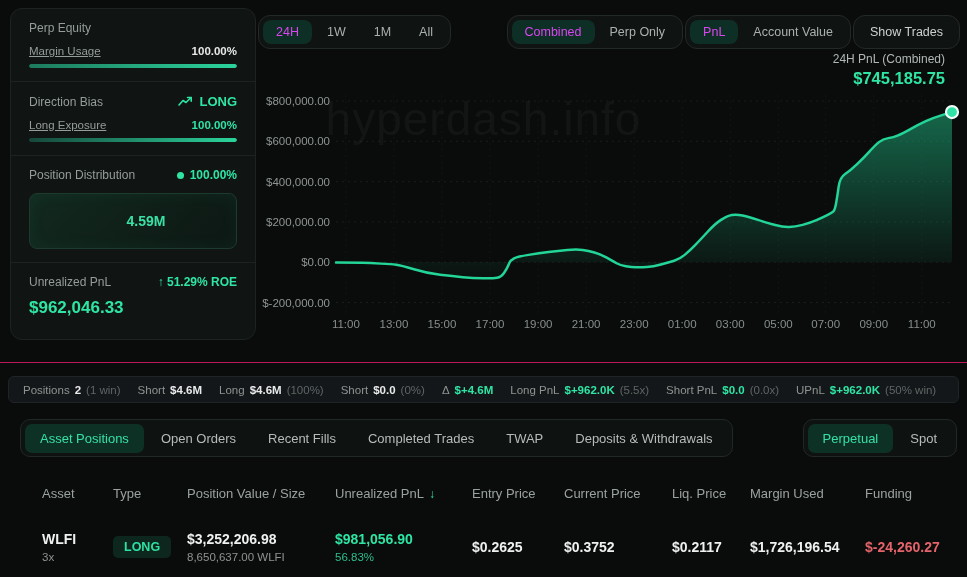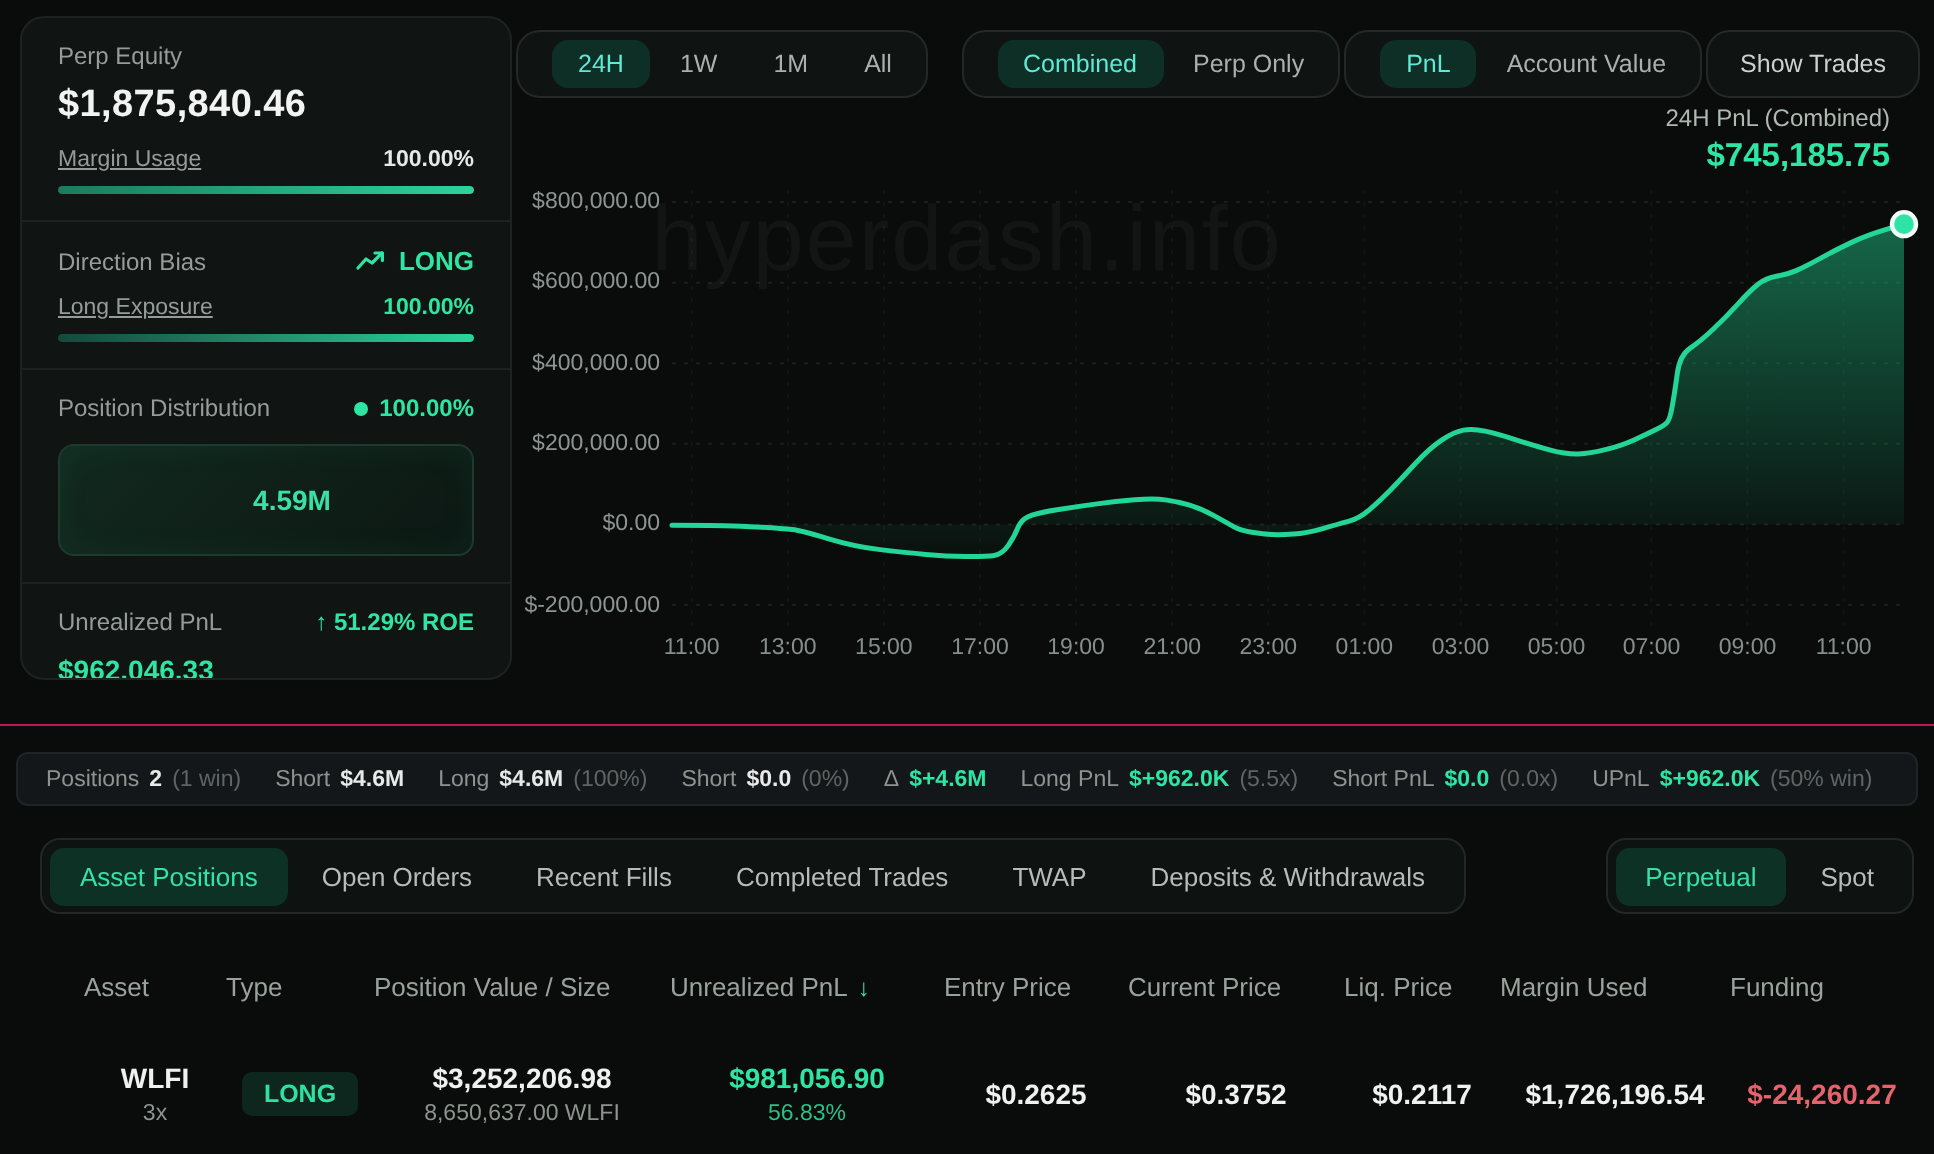--- a/index.html
+++ b/index.html
@@ -36,33 +36,33 @@
   .dist-box {
     margin-top:11px; height:56px; border-radius:8px;
     background:linear-gradient(135deg,#12291f 0%,#0d1713 100%);
     border:1px solid #1d3a2e;
     display:flex; align-items:center; justify-content:center;
     color:#3ae0a6; font-size:14px; font-weight:bold;
     box-shadow:inset 0 0 18px rgba(46,229,164,.06);
     padding-left:26px;
   }
   .roe { font-size:12px; font-weight:bold; color:#2ee5a4; }
-  .upnl-val { font-size:14px; font-weight:bold; color:#2ee5a4; margin-top:9px; }
+  .upnl-val { font-size:17px; font-weight:bold; color:#2ee5a4; margin-top:9px; }
 
   
   .pill-group {
     display:inline-flex; align-items:center; gap:2px;
     background:#0f1312; border:1px solid #232927; border-radius:12px; padding:4px;
     height:34px;
   }
   .pill {
     border:none; background:transparent; color:#a9b1ad; font-size:12.5px;
     font-family:inherit; padding:5px 13px; border-radius:8px; cursor:pointer; white-space:nowrap;
   }
-  .pill.active { background:#0e2f25; color:#5eead4;margin-left:13px; }
+  .pill.active { background:#0e2f25; color:#d946ef; }
   .range-group { position:absolute; left:258px; top:15px; }
   .right-groups { position:absolute; right:7px; top:15px; display:flex; gap:2px; }
   .show-trades {
     height:34px; background:#0f1312; border:1px solid #232927; border-radius:12px;
     color:#cdd2d0; font-size:12.5px; font-family:inherit; padding:0 16px; cursor:pointer; white-space:nowrap;
   }
 
   
   .chart-header { position:absolute; right:22px; top:52px; text-align:right; }
   .chart-header .t { font-size:12px; color:#b0b8b4; }
@@ -102,40 +102,39 @@
     border:none; background:transparent; color:#b6bcb9; font-size:13px;
     font-family:inherit; padding:7px 15px; border-radius:7px; cursor:pointer; white-space:nowrap;
   }
   .tab.active { background:#0e3126; color:#36e0a6; }
 
   
   .table { margin-top:23px; padding-left:42px; padding-right:10px; position:relative; }
   .tgrid { display:grid; grid-template-columns:71px 74px 148px 137px 92px 108px 78px 115px 1fr; align-items:center; }
   .th { font-size:13px; color:#9aa29e; padding:6px 0; }
   .sort-arrow { color:#2ee5a4; margin-left:5px; font-size:12px; }
-  .trow { margin-top:14px; min-height:52px;text-align:center; }
+  .trow { margin-top:14px; min-height:52px; }
   .cell-main { font-size:14px; font-weight:bold; color:#eef1f0; }
   .cell-sub { font-size:11.5px; color:#8d9490; margin-top:4px; }
   .cell-sub.green { color:#2bbf8b; }
   .green-txt { color:#2ee5a4; }
   .red-txt { color:#e5636b; }
   .badge-long {
     display:inline-block; background:rgba(46,224,161,.13); color:#2ee0a1;
     font-size:12.5px; font-weight:bold; padding:4px 11px; border-radius:5px;
   }
 </style>
 </head>
 <body>
 
 <div class="top">
 
   <div class="card">
     <div class="sec">
       <div class="lbl">Perp Equity</div>
-      <div class="big-val">$1,875,840.46</div>
       <div class="rowline mt10">
         <span class="lbl-sm">Margin Usage</span>
         <span class="pct-white">100.00%</span>
       </div>
       <div class="bar">
           <div style="width:100%"></div>
         </div>
     </div>
     <div class="divider"></div>
     <div class="sec">

